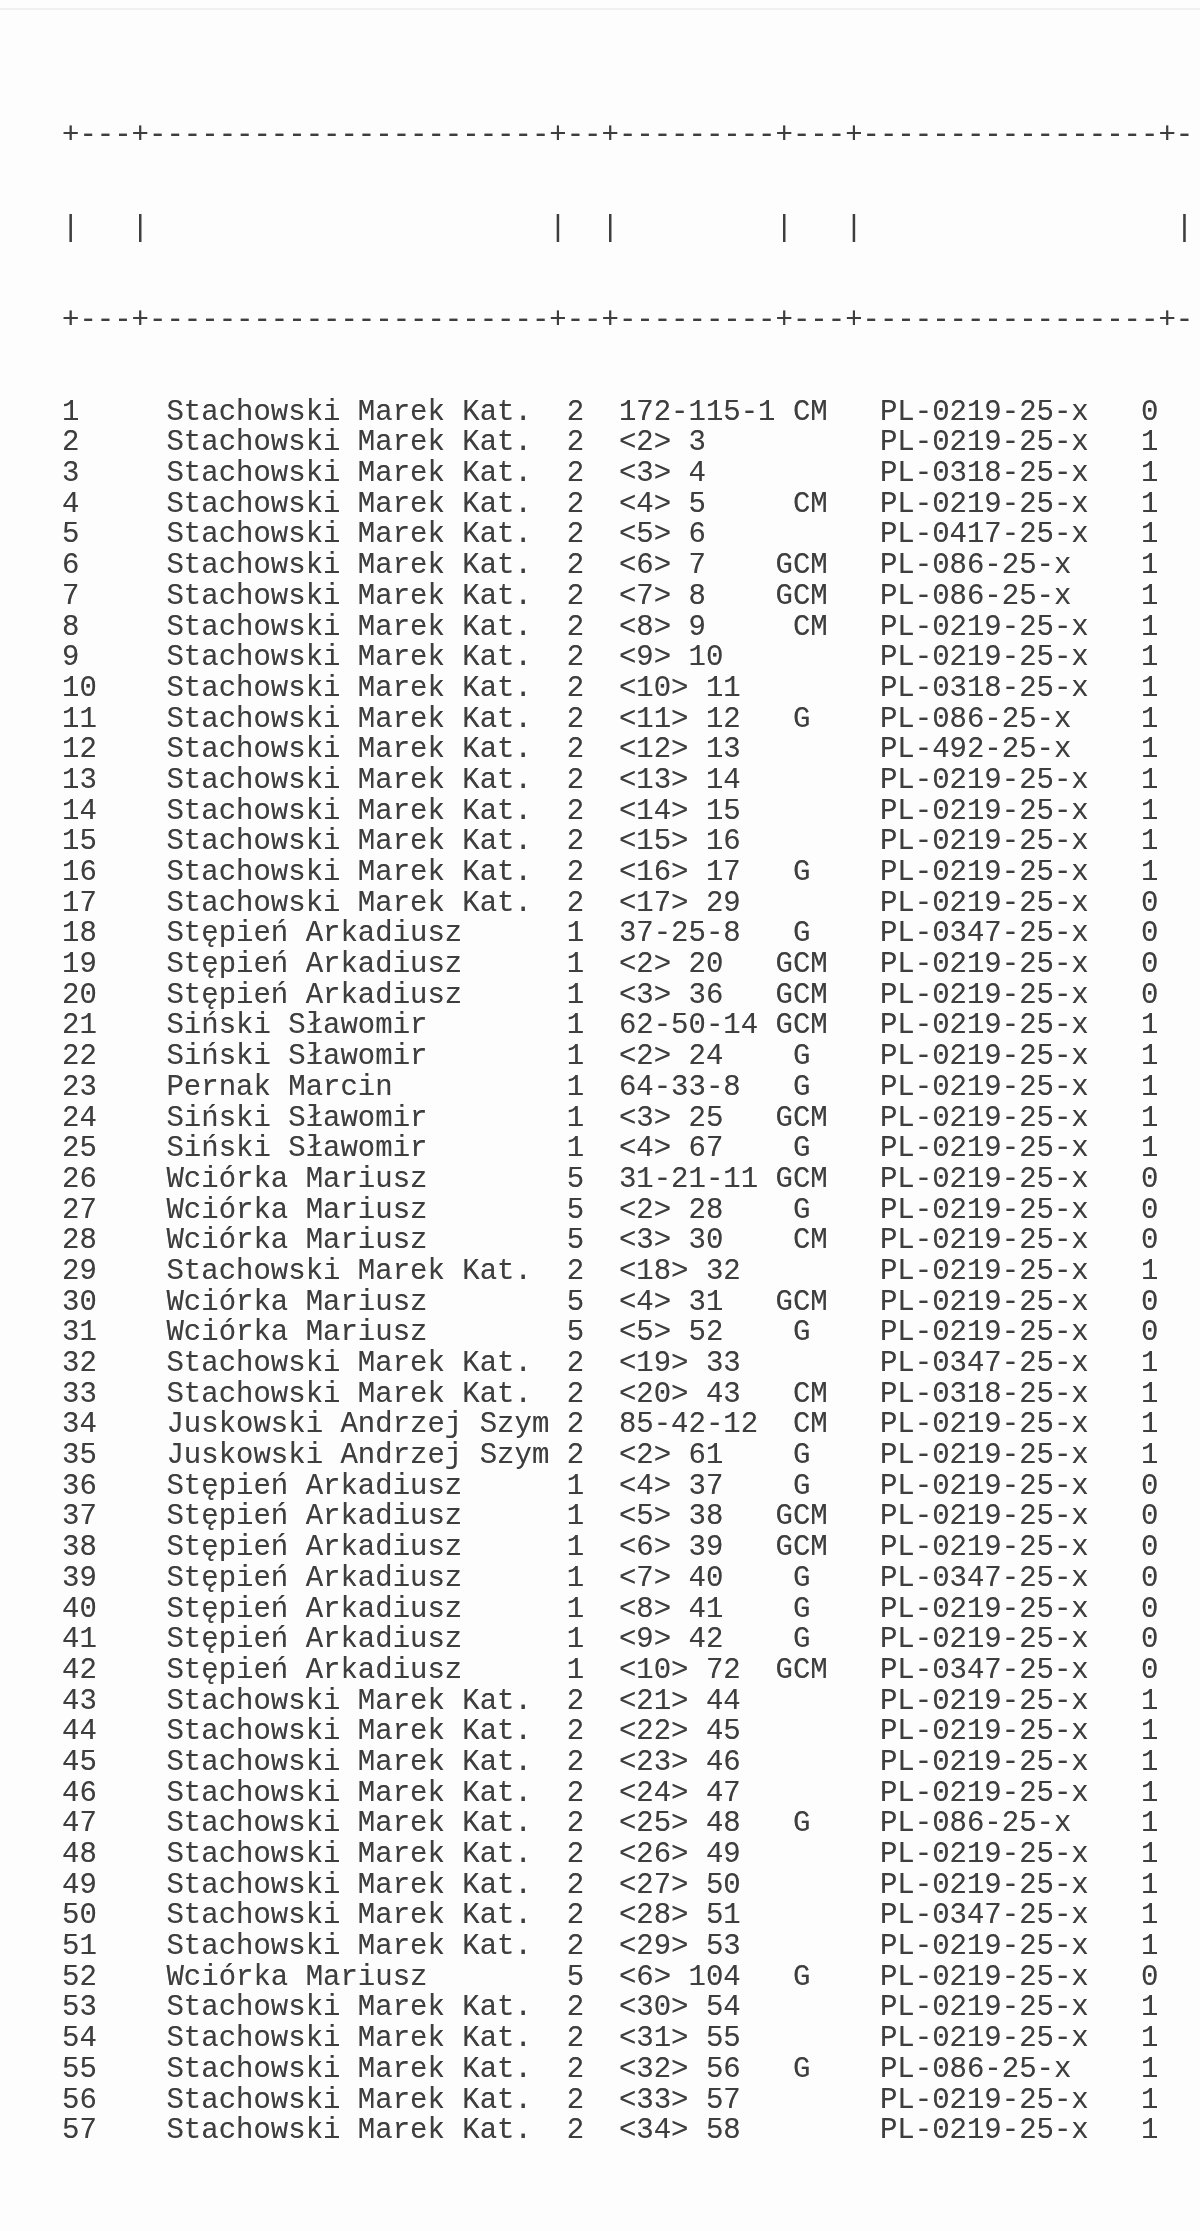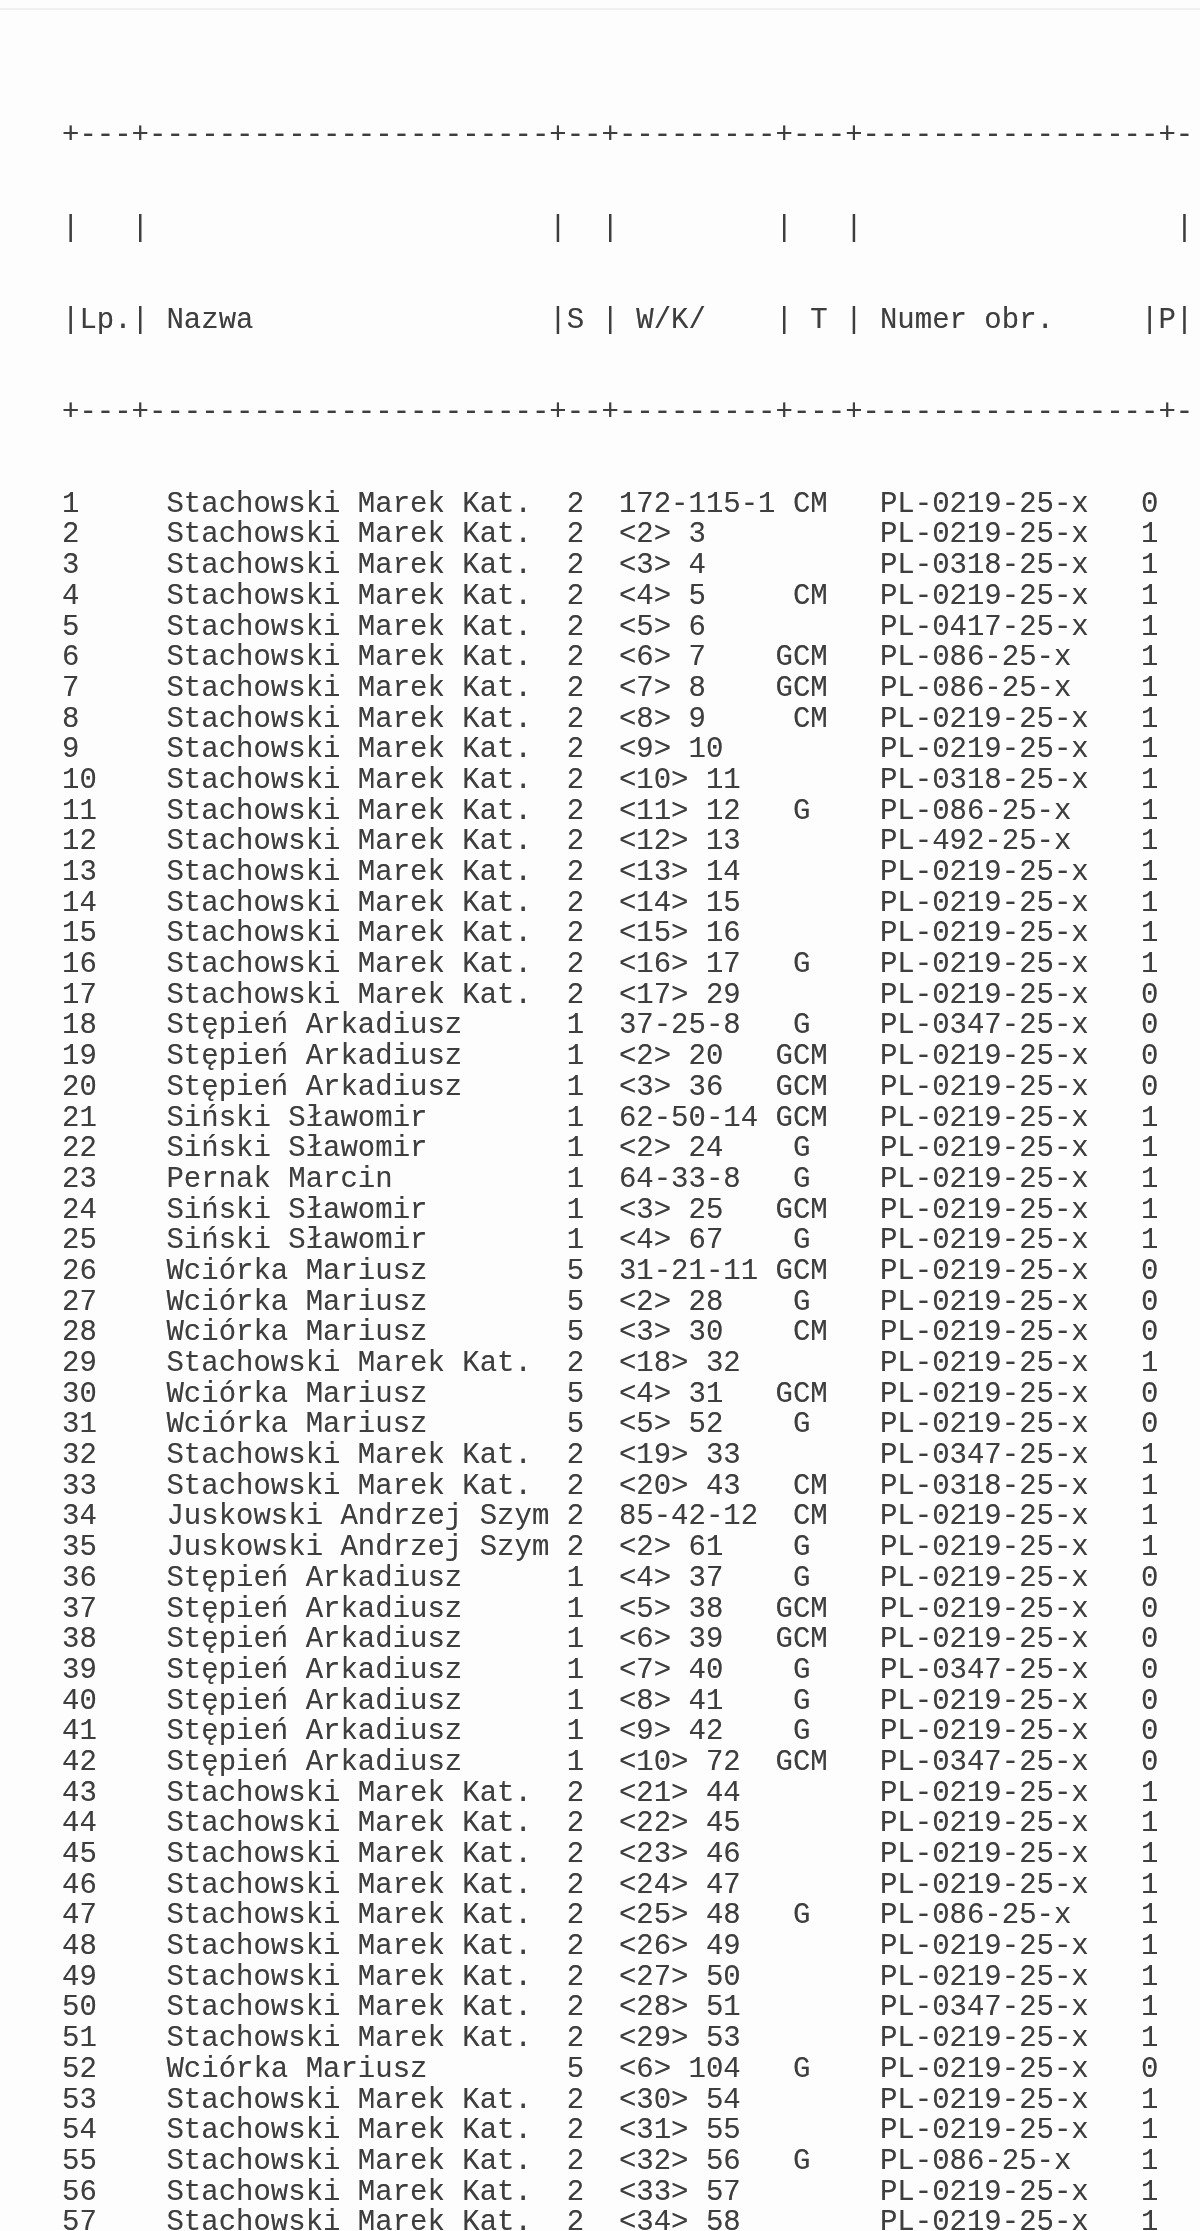--- a/index.html
+++ b/index.html
@@ -39,16 +39,15 @@
   }
 </style>
 </head>
 <body>
 
 <div class="top-rule"></div>
 
 <div class="report" id="report">
   <div class="line">+---+-----------------------+--+---------+---+-----------------+-</div>
   <div class="line">|   |                       |  |         |   |                  |</div>
-  <div class="line">|Lp.| Nazwa                 |S | W/K/    | T | Numer obr.     |P|</div>
   <div class="line">+---+-----------------------+--+---------+---+-----------------+-</div>
   <div id="rows"><div class="line">1     Stachowski Marek Kat.  2  172-115-1 CM   PL-0219-25-x   0</div><div class="line">2     Stachowski Marek Kat.  2  &lt;2&gt; 3          PL-0219-25-x   1</div><div class="line">3     Stachowski Marek Kat.  2  &lt;3&gt; 4          PL-0318-25-x   1</div><div class="line">4     Stachowski Marek Kat.  2  &lt;4&gt; 5     CM   PL-0219-25-x   1</div><div class="line">5     Stachowski Marek Kat.  2  &lt;5&gt; 6          PL-0417-25-x   1</div><div class="line">6     Stachowski Marek Kat.  2  &lt;6&gt; 7    GCM   PL-086-25-x    1</div><div class="line">7     Stachowski Marek Kat.  2  &lt;7&gt; 8    GCM   PL-086-25-x    1</div><div class="line">8     Stachowski Marek Kat.  2  &lt;8&gt; 9     CM   PL-0219-25-x   1</div><div class="line">9     Stachowski Marek Kat.  2  &lt;9&gt; 10         PL-0219-25-x   1</div><div class="line">10    Stachowski Marek Kat.  2  &lt;10&gt; 11        PL-0318-25-x   1</div><div class="line">11    Stachowski Marek Kat.  2  &lt;11&gt; 12   G    PL-086-25-x    1</div><div class="line">12    Stachowski Marek Kat.  2  &lt;12&gt; 13        PL-492-25-x    1</div><div class="line">13    Stachowski Marek Kat.  2  &lt;13&gt; 14        PL-0219-25-x   1</div><div class="line">14    Stachowski Marek Kat.  2  &lt;14&gt; 15        PL-0219-25-x   1</div><div class="line">15    Stachowski Marek Kat.  2  &lt;15&gt; 16        PL-0219-25-x   1</div><div class="line">16    Stachowski Marek Kat.  2  &lt;16&gt; 17   G    PL-0219-25-x   1</div><div class="line">17    Stachowski Marek Kat.  2  &lt;17&gt; 29        PL-0219-25-x   0</div><div class="line">18    Stępień Arkadiusz      1  37-25-8   G    PL-0347-25-x   0</div><div class="line">19    Stępień Arkadiusz      1  &lt;2&gt; 20   GCM   PL-0219-25-x   0</div><div class="line">20    Stępień Arkadiusz      1  &lt;3&gt; 36   GCM   PL-0219-25-x   0</div><div class="line">21    Siński Sławomir        1  62-50-14 GCM   PL-0219-25-x   1</div><div class="line">22    Siński Sławomir        1  &lt;2&gt; 24    G    PL-0219-25-x   1</div><div class="line">23    Pernak Marcin          1  64-33-8   G    PL-0219-25-x   1</div><div class="line">24    Siński Sławomir        1  &lt;3&gt; 25   GCM   PL-0219-25-x   1</div><div class="line">25    Siński Sławomir        1  &lt;4&gt; 67    G    PL-0219-25-x   1</div><div class="line">26    Wciórka Mariusz        5  31-21-11 GCM   PL-0219-25-x   0</div><div class="line">27    Wciórka Mariusz        5  &lt;2&gt; 28    G    PL-0219-25-x   0</div><div class="line">28    Wciórka Mariusz        5  &lt;3&gt; 30    CM   PL-0219-25-x   0</div><div class="line">29    Stachowski Marek Kat.  2  &lt;18&gt; 32        PL-0219-25-x   1</div><div class="line">30    Wciórka Mariusz        5  &lt;4&gt; 31   GCM   PL-0219-25-x   0</div><div class="line">31    Wciórka Mariusz        5  &lt;5&gt; 52    G    PL-0219-25-x   0</div><div class="line">32    Stachowski Marek Kat.  2  &lt;19&gt; 33        PL-0347-25-x   1</div><div class="line">33    Stachowski Marek Kat.  2  &lt;20&gt; 43   CM   PL-0318-25-x   1</div><div class="line">34    Juskowski Andrzej Szym 2  85-42-12  CM   PL-0219-25-x   1</div><div class="line">35    Juskowski Andrzej Szym 2  &lt;2&gt; 61    G    PL-0219-25-x   1</div><div class="line">36    Stępień Arkadiusz      1  &lt;4&gt; 37    G    PL-0219-25-x   0</div><div class="line">37    Stępień Arkadiusz      1  &lt;5&gt; 38   GCM   PL-0219-25-x   0</div><div class="line">38    Stępień Arkadiusz      1  &lt;6&gt; 39   GCM   PL-0219-25-x   0</div><div class="line">39    Stępień Arkadiusz      1  &lt;7&gt; 40    G    PL-0347-25-x   0</div><div class="line">40    Stępień Arkadiusz      1  &lt;8&gt; 41    G    PL-0219-25-x   0</div><div class="line">41    Stępień Arkadiusz      1  &lt;9&gt; 42    G    PL-0219-25-x   0</div><div class="line">42    Stępień Arkadiusz      1  &lt;10&gt; 72  GCM   PL-0347-25-x   0</div><div class="line">43    Stachowski Marek Kat.  2  &lt;21&gt; 44        PL-0219-25-x   1</div><div class="line">44    Stachowski Marek Kat.  2  &lt;22&gt; 45        PL-0219-25-x   1</div><div class="line">45    Stachowski Marek Kat.  2  &lt;23&gt; 46        PL-0219-25-x   1</div><div class="line">46    Stachowski Marek Kat.  2  &lt;24&gt; 47        PL-0219-25-x   1</div><div class="line">47    Stachowski Marek Kat.  2  &lt;25&gt; 48   G    PL-086-25-x    1</div><div class="line">48    Stachowski Marek Kat.  2  &lt;26&gt; 49        PL-0219-25-x   1</div><div class="line">49    Stachowski Marek Kat.  2  &lt;27&gt; 50        PL-0219-25-x   1</div><div class="line">50    Stachowski Marek Kat.  2  &lt;28&gt; 51        PL-0347-25-x   1</div><div class="line">51    Stachowski Marek Kat.  2  &lt;29&gt; 53        PL-0219-25-x   1</div><div class="line">52    Wciórka Mariusz        5  &lt;6&gt; 104   G    PL-0219-25-x   0</div><div class="line">53    Stachowski Marek Kat.  2  &lt;30&gt; 54        PL-0219-25-x   1</div><div class="line">54    Stachowski Marek Kat.  2  &lt;31&gt; 55        PL-0219-25-x   1</div><div class="line">55    Stachowski Marek Kat.  2  &lt;32&gt; 56   G    PL-086-25-x    1</div><div class="line">56    Stachowski Marek Kat.  2  &lt;33&gt; 57        PL-0219-25-x   1</div><div class="line">57    Stachowski Marek Kat.  2  &lt;34&gt; 58        PL-0219-25-x   1</div></div>
 </div>
 
 </body></html>

